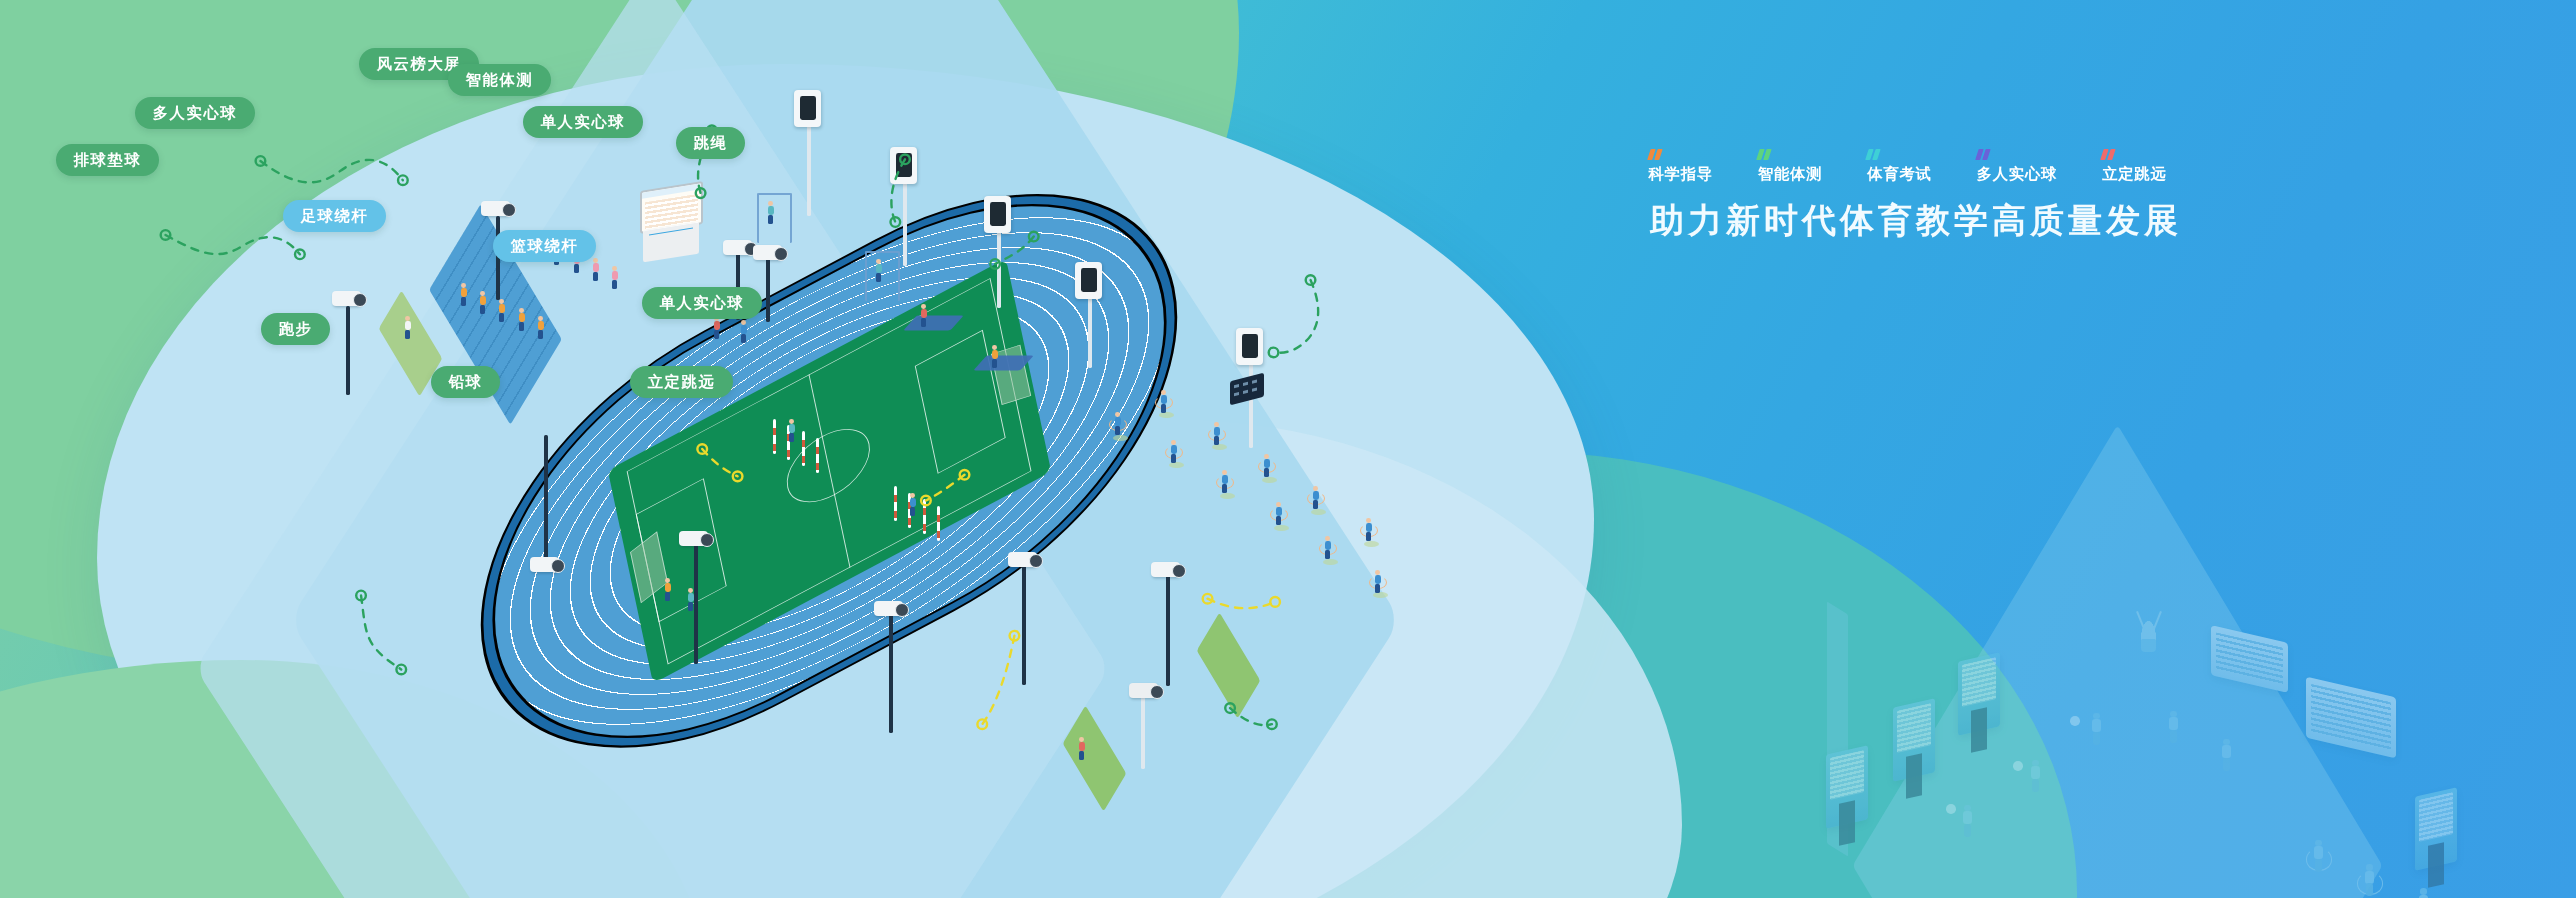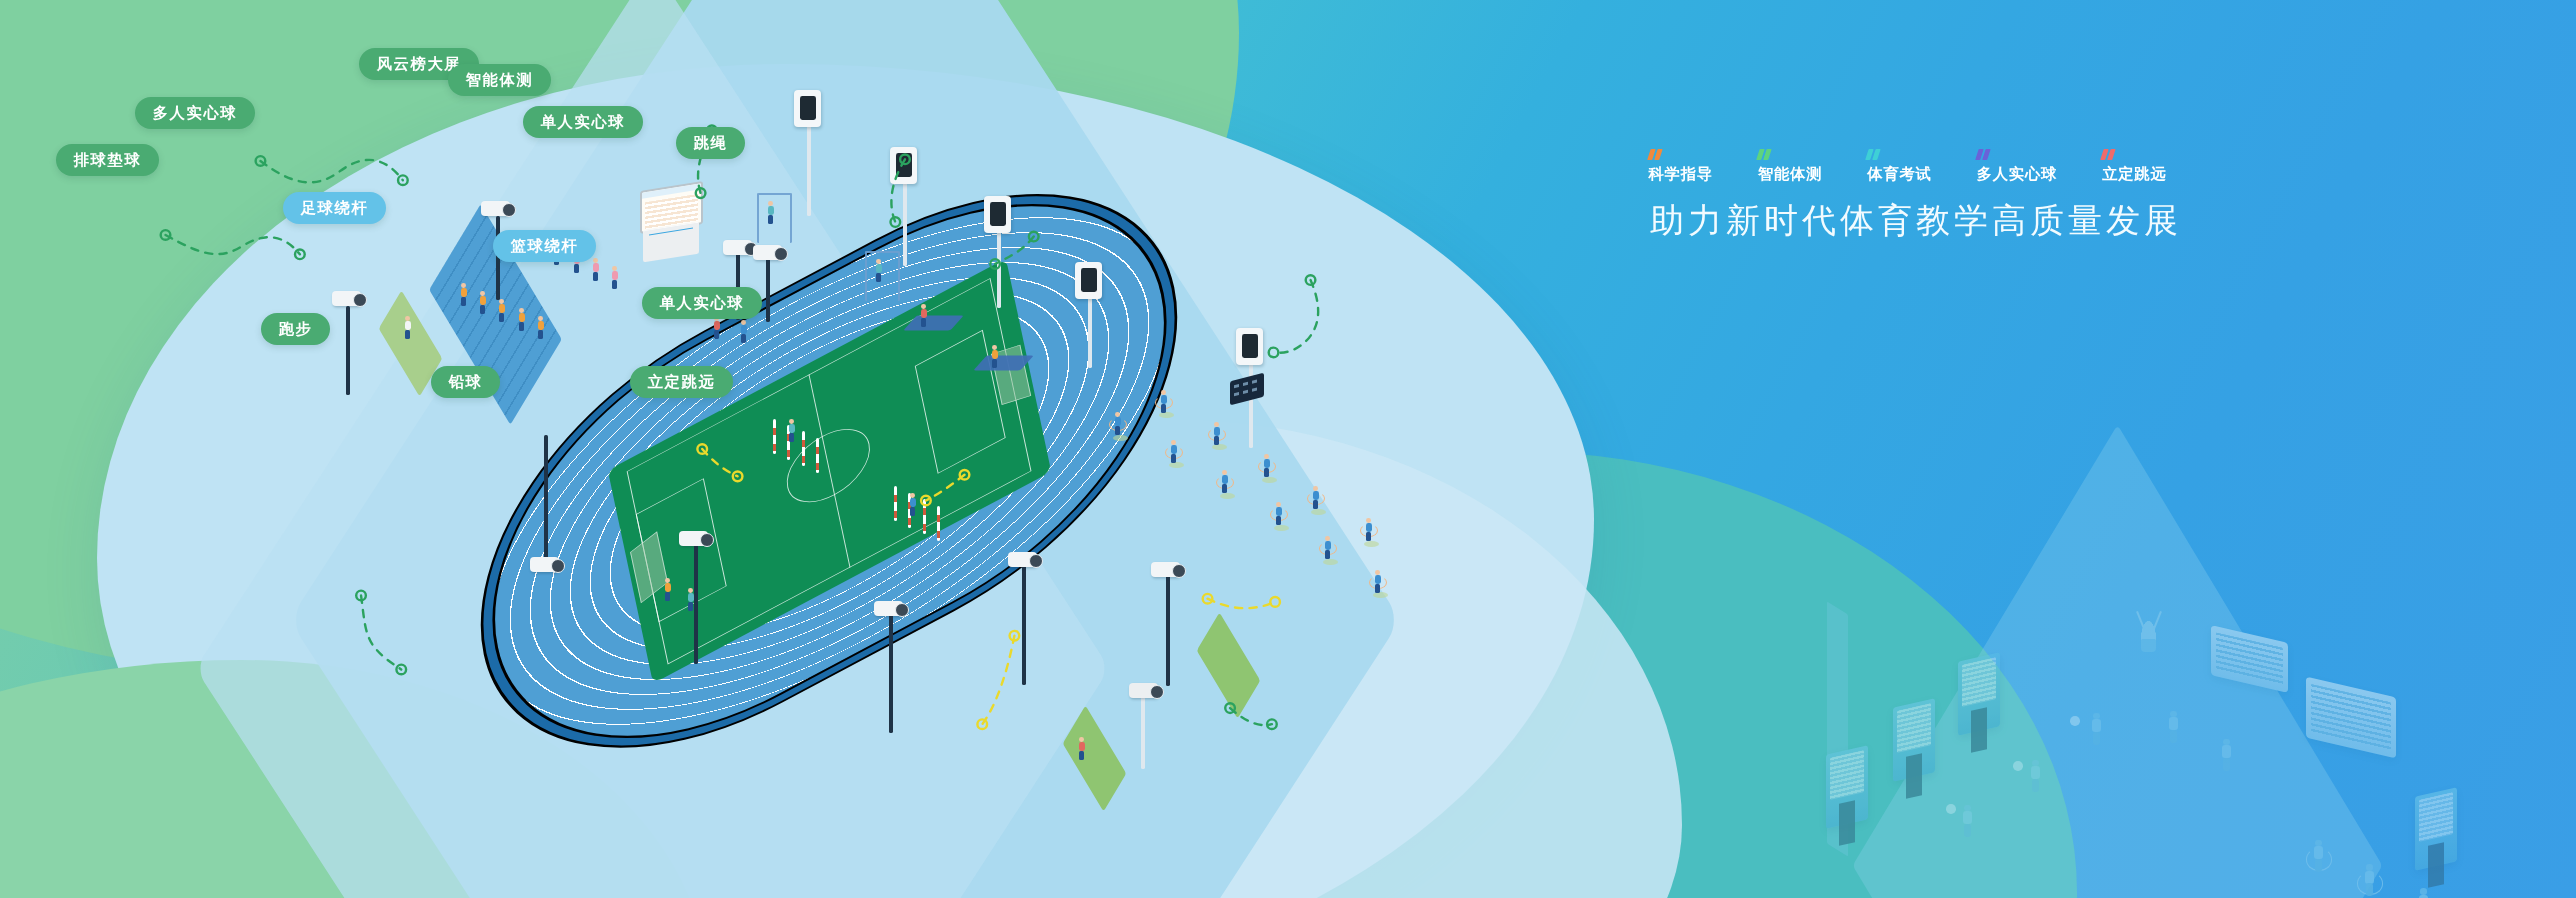--- a/index.html
+++ b/index.html
@@ -289,21 +289,21 @@
     letter-spacing:2.4px;
     line-height:1.12;
     white-space:nowrap;
     text-shadow:0 1.6px 8px rgba(20,90,130,.12);
   }
   #subhead{
     margin-top:13px;
     margin-left:24px;
     color:#f2fbff;
     font-size:34px;
-    font-weight:400;
+    font-weight:700;
     letter-spacing:4px;
     white-space:nowrap;
   }
 
   
   #gym-scene{
     position:absolute;right:32px;bottom:-16px;
     width:773px;height:354px;
     opacity:.55;
   }
@@ -717,21 +717,21 @@
       </div>
     <div class="pill green" style="left:448px;top:64px;">
         <span>智能体测</span>
       </div>
     <div class="pill green" style="left:523px;top:106px;">
         <span>单人实心球</span>
       </div>
     <div class="pill green" style="left:676px;top:127px;">
         <span>跳绳</span>
       </div>
-    <div class="pill blue" style="left:283px;top:192px;justify-content:center;">
+    <div class="pill blue" style="left:283px;top:200px;justify-content:center;">
         <span>足球绕杆</span>
       </div>
     <div class="pill blue" style="left:493px;top:230px;">
         <span>篮球绕杆</span>
       </div>
     <div class="pill green" style="left:261px;top:313px;">
         <span>跑步</span>
       </div>
     <div class="pill green" style="left:642px;top:287px;">
         <span>单人实心球</span>

